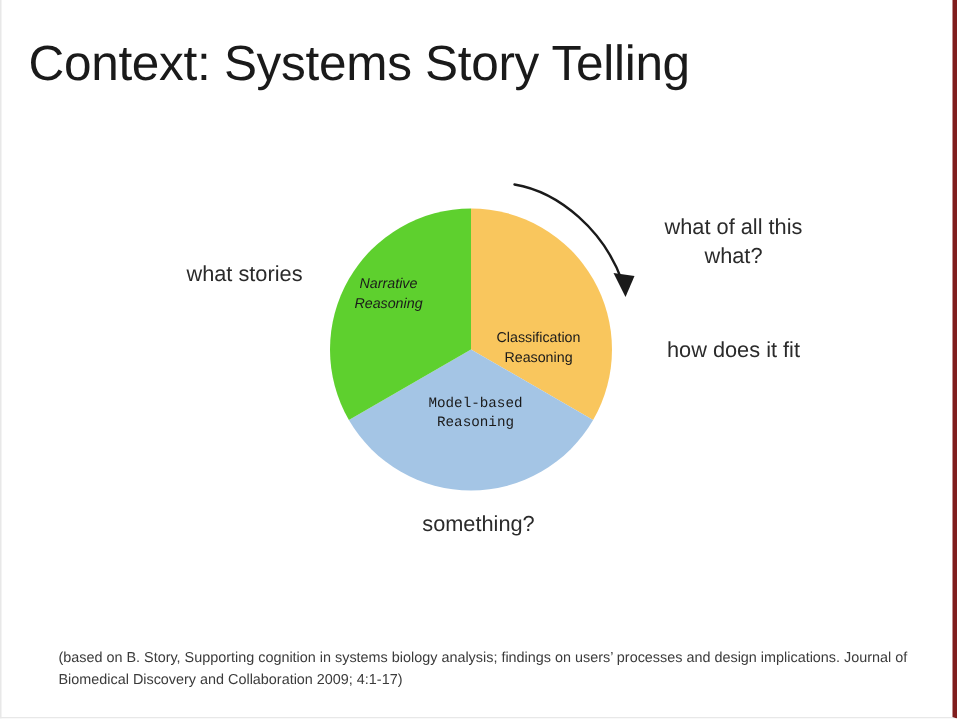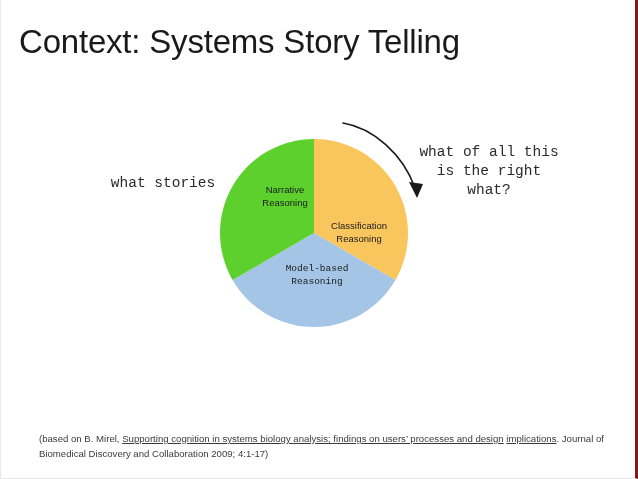--- a/index.html
+++ b/index.html
@@ -50,23 +50,24 @@
   }
   .slice-label {
     position: absolute;
     text-align: center;
     font-size: 9.5px;
     line-height: 12.5px;
     color: #1a1a1a;
     white-space: nowrap;
   }
   #label-narrative {
-    left: 26px;
+    left: 0;
     top: 46px;
     width: 80px;
+    font-style: italic;
   }
   #label-classification {
     left: 98px;
     top: 46px;
     width: 84px;
     margin-top: 36px;
   }
   #label-modelbased {
     left: 52px;
     top: 125px;
@@ -74,21 +75,20 @@
     font-family: Liberation Mono, monospace;
   }
 
   
   .annotation {
     position: absolute;
     text-align: center;
     font-size: 14.5px;
     line-height: 19px;
     color: #2b2b2b;
-    font-family: Liberation Mono, monospace;
   }
   #ann-left {
     left: 92px;
     top: 174px;
     width: 140px;
   }
   #ann-right-top {
     left: 412px;
     top: 143px;
     width: 152px;
@@ -118,21 +118,20 @@
   #citation {
     position: absolute;
     left: 38px;
     top: 431px;
     width: 568px;
     font-size: 9.6px;
     line-height: 15px;
     color: #3b3b3b;
   }
   #citation .underline {
-    text-decoration: underline;
   }
 </style>
 </head>
 <body>
 
 <div id="slide">
 
   <div id="slide-title">Context: Systems Story Telling</div>
 
   <svg id="arrow-svg" viewBox="0 0 100 95" xmlns="http://www.w3.org/2000/svg">
@@ -165,25 +164,26 @@
       <div>Reasoning</div>
     </div>
   </div>
 
   <div class="annotation" id="ann-left">
     <div>what stories</div>
   </div>
 
   <div class="annotation" id="ann-right-top">
     <div>what of all this</div>
-    <div>is the right</div>
     <div>what?</div>
   </div>
 
   <div class="annotation" id="ann-right-bottom">
+    <div>how does it fit</div>
   </div>
 
   <div class="annotation" id="ann-bottom">
+    <div>something?</div>
   </div>
 
-  <div id="citation"><span>(based on B. Mirel, </span><span class="underline">Supporting cognition in systems biology analysis; findings on users’ processes and design</span> <span class="underline">implications</span><span>. Journal of Biomedical Discovery and Collaboration 2009; 4:1-17)</span></div>
+  <div id="citation"><span>(based on B. Story, </span><span class="underline">Supporting cognition in systems biology analysis; findings on users’ processes and design</span> <span class="underline">implications</span><span>. Journal of Biomedical Discovery and Collaboration 2009; 4:1-17)</span></div>
 
 </div>
 
 </body></html>

